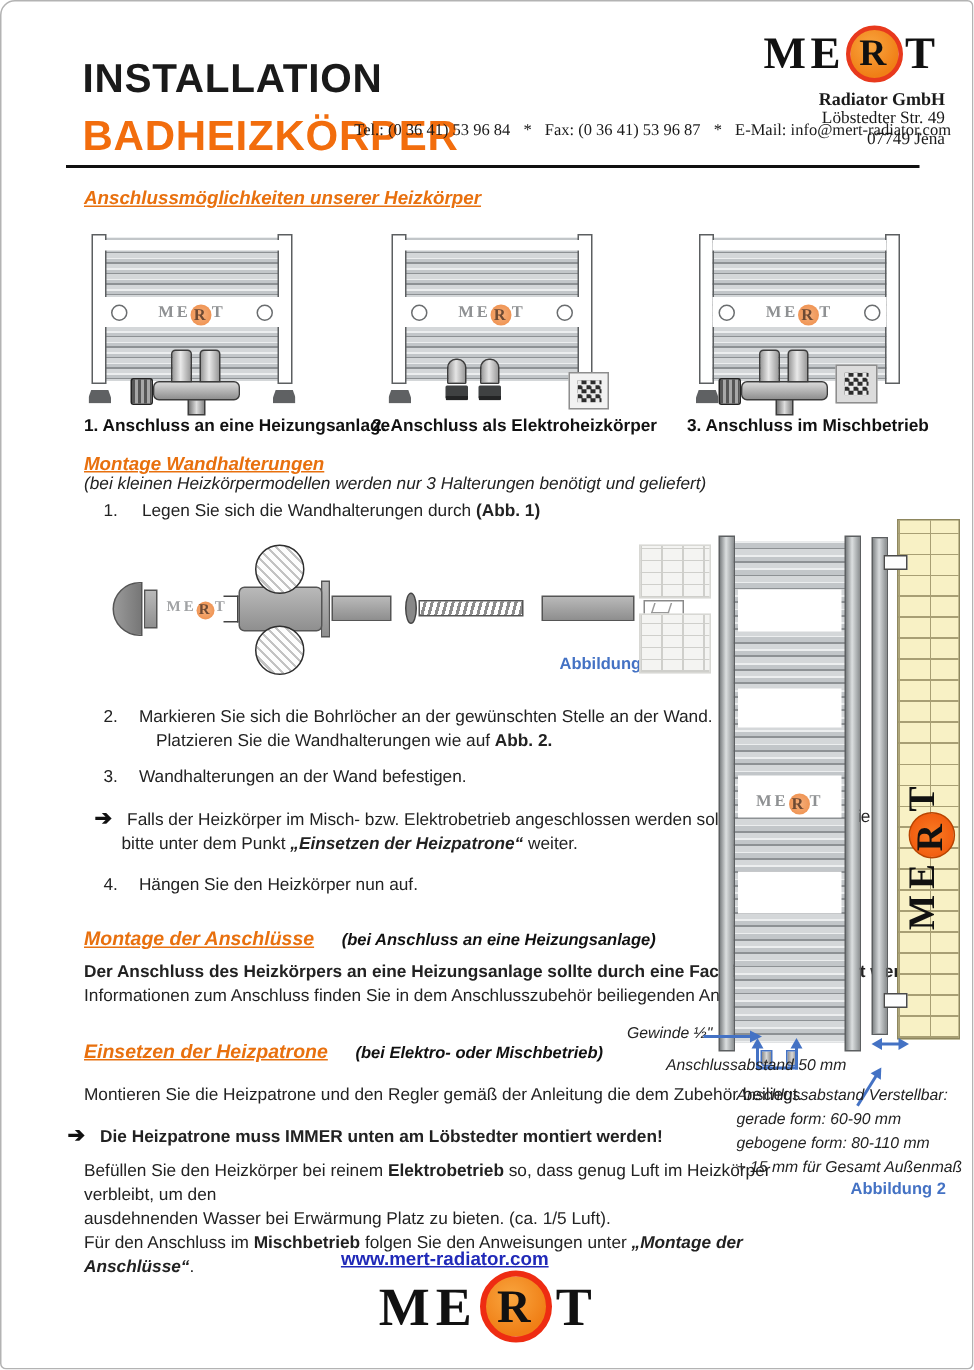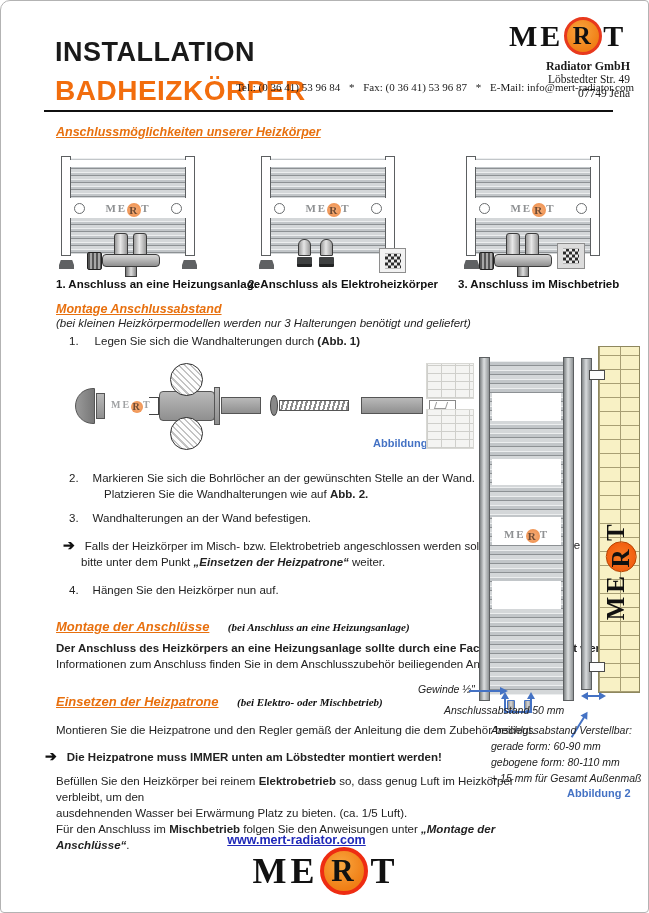--- a/index.html
+++ b/index.html
@@ -6,21 +6,21 @@
   body { margin:0; background:#fff; font-family:"Liberation Sans",sans-serif; color:#1a1a1a; }
   .page { position:relative; width:649px; height:913px; background:#fff;
           border:1px solid #b3b3b3; border-radius:10px 4px 4px 4px; overflow:hidden; }
   .abs { position:absolute; }
   .serif { font-family:"Liberation Serif",serif; }
   .b { font-weight:bold; } .i { font-style:italic; }
 
   
   .h-orange { color:#e8700e; font-weight:bold; font-style:italic; font-size:12.5px;
               text-decoration:underline; }
-  .subhead { font-weight:bold; font-style:italic; font-size:11px; color:#111;font-family:Liberation Serif, serif; }
+  .subhead { font-weight:bold; font-style:italic; font-size:11px; color:#111; }
   .body-txt { font-size:11.5px; color:#222; }
   .fig-label { color:#4472c4; font-weight:bold; font-size:11px; }
 
   
   .logo { display:flex; align-items:center; font-family:"Liberation Serif",serif; font-weight:bold; color:#111; }
   .logo .circ { border-radius:50%; background:radial-gradient(circle at 42% 35%, #f9a63f, #f07f16 70%);
                 display:flex; align-items:center; justify-content:center; }
   .logo-top { font-size:30px; letter-spacing:3px; }
   .logo-top .circ { width:38px; height:38px; border:3px solid #e8391d; font-size:25px; margin:0 1px; }
   .logo-bottom { font-size:36px; letter-spacing:4px; }
@@ -214,21 +214,21 @@
     <div class="vpipe abs" style="left:516px; top:265px;"></div>
     <div class="ctrl abs" style="left:556px; top:242px; width:28px; height:26px; background:#dcdcdc;">
       <div class="grid"></div>
     </div>
   </div>
 
   <div class="abs caption" style="left:55px; top:277px;">1. Anschluss an eine Heizungsanlage</div>
   <div class="abs caption" style="left:247px; top:277px;">2. Anschluss als Elektroheizkörper</div>
   <div class="abs caption" style="left:457px; top:277px;">3. Anschluss im Mischbetrieb</div>
 
-  <div class="abs h-orange" style="left:55px; top:301px;">Montage Anschlussabstand</div>
+  <div class="abs h-orange" style="left:55px; top:301px;">Montage Wandhalterungen</div>
   <div class="abs i body-txt" style="left:55px; top:316px;">(bei kleinen Heizkörpermodellen werden nur 3 Halterungen benötigt und geliefert)</div>
 
   <div class="abs body-txt" style="left:68px; top:334px;">
     <span style="margin-right:16px;">1.</span><span>Legen Sie sich die Wandhalterungen durch </span><span class="b">(Abb. 1)</span>
   </div>
 
   <div>
     <div class="abs" style="left:74px; top:387px; width:20px; height:36px; background:linear-gradient(90deg,#9a9a9a,#777); border-radius:18px 0 0 18px; border:1px solid #555;"></div>
     <div class="greyblk" style="left:95px; top:392px; width:9px; height:26px;"></div>
     <span class="abs mini-mert" style="left:110px; top:398px; font-size:10px; color:#a0a2a4;"><span>ME</span><span class="dot" style="width:12px;height:12px;">R</span><span>T</span></span>

